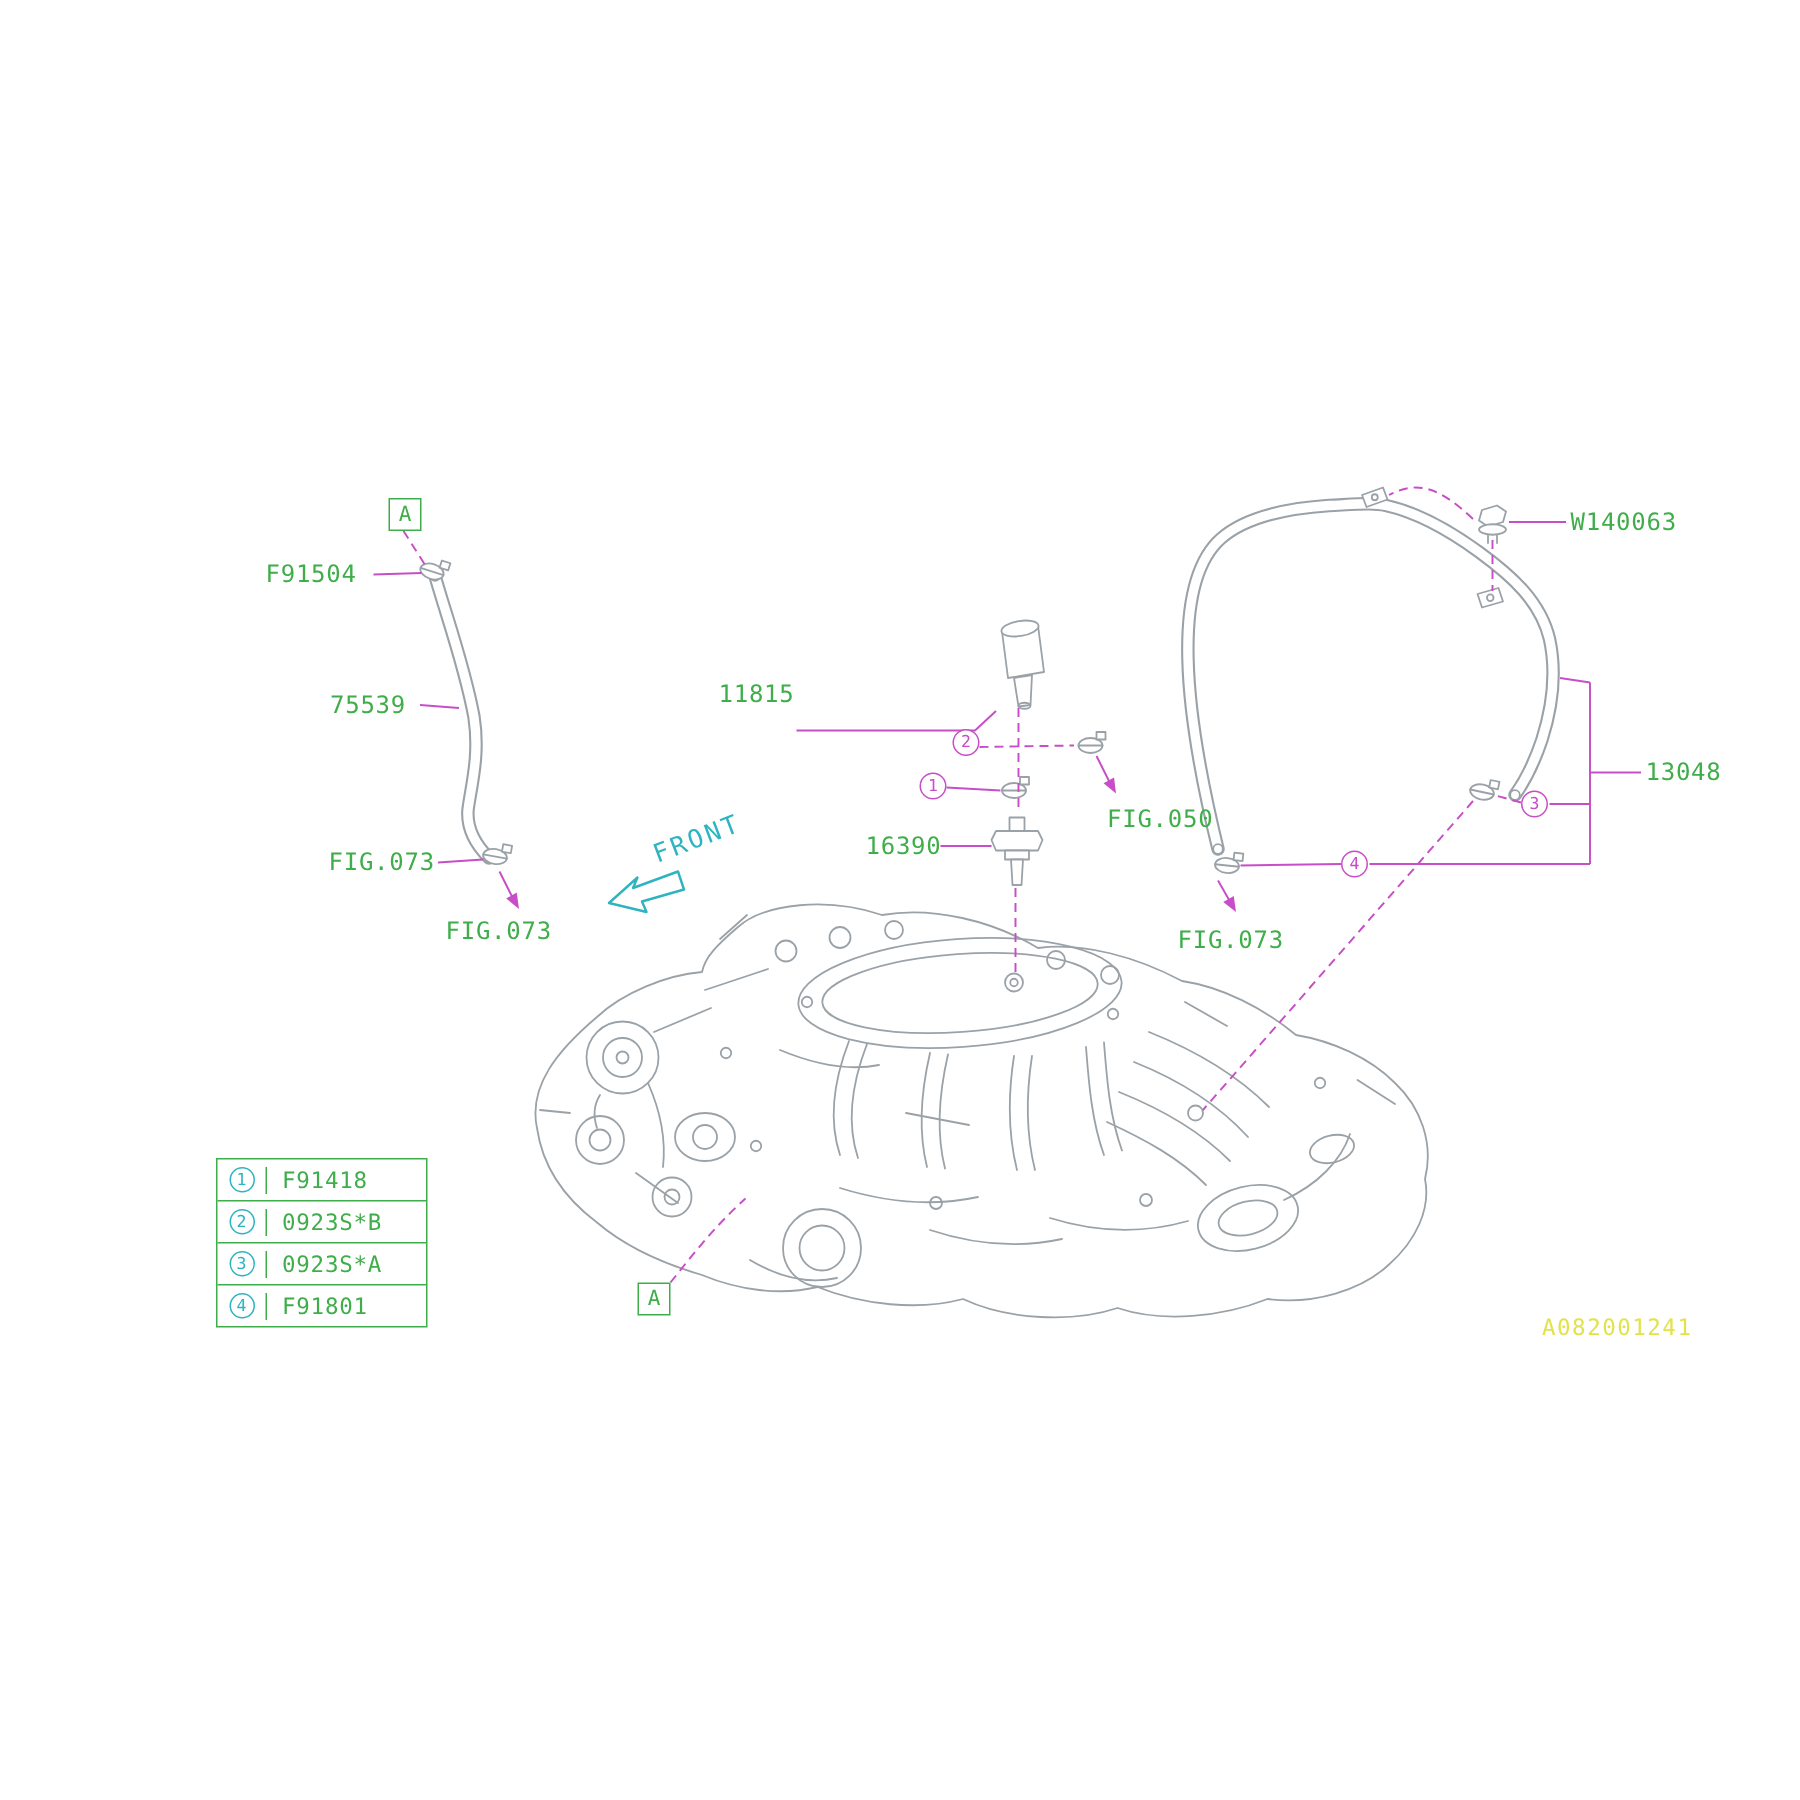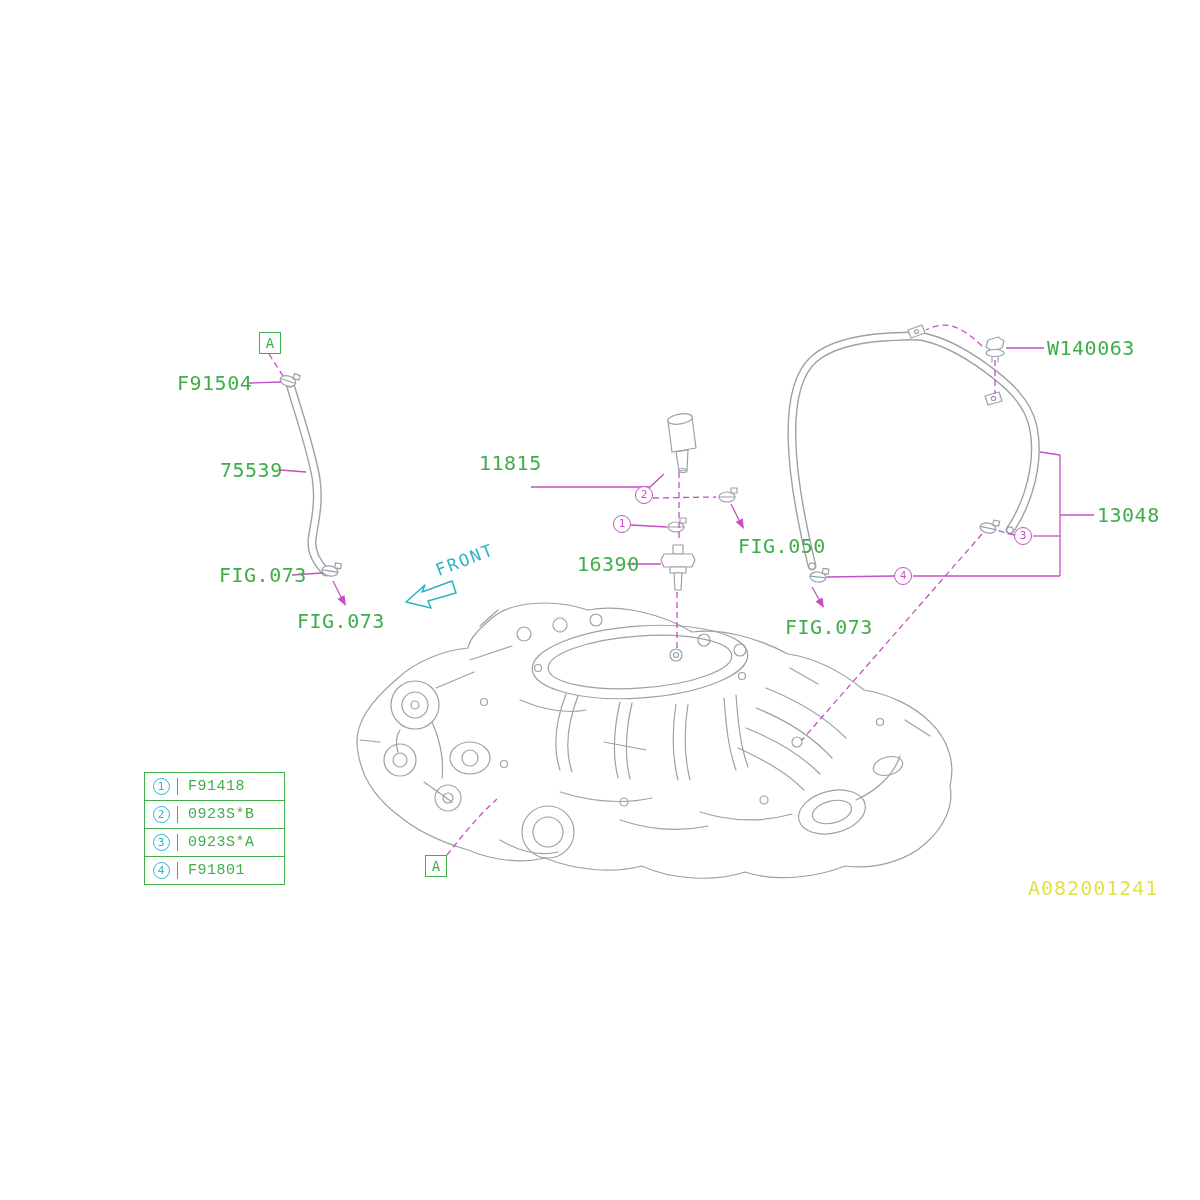--- a/index.html
+++ b/index.html
@@ -3,38 +3,38 @@
 <meta charset="utf-8">
 <style>
   :root{
     --green:#3fae4a; --magenta:#c74ec7; --cyan:#2eb4c0;
     --yellow:#e2e24a; --gray:#9aa2a8;
   }
   html,body{margin:0;padding:0;background:#fff;}
   body{width:1200px;height:1200px;position:relative;overflow:hidden;
        font-family:"DejaVu Sans Mono", monospace;}
   svg{position:absolute;left:0;top:0;}
-  .lbl{position:absolute;color:var(--green);font-size:20px;letter-spacing:.5px;
+  .lbl{position:absolute;color:var(--green);font-size:16px;letter-spacing:.5px;
        white-space:nowrap;line-height:18px;}
   .refbox{position:absolute;width:20px;height:20px;border:1.5px solid var(--green);
        color:var(--green);text-align:center;line-height:20px;font-size:14px;background:#fff;}
   .callout{position:absolute;width:18px;height:18px;border:1.3px solid var(--magenta);
        border-radius:50%;color:var(--magenta);font-size:11px;text-align:center;
        line-height:16px;background:#fff;box-sizing:border-box;}
   .front{position:absolute;color:var(--cyan);font-size:17px;letter-spacing:2px;
        transform:rotate(-21deg);transform-origin:left bottom;}
-  .watermark{position:absolute;color:var(--yellow);font-size:20px;letter-spacing:1px;}
+  .watermark{position:absolute;color:var(--yellow);font-size:15px;letter-spacing:1px;}
   .legend{position:absolute;left:144px;top:772px;border:1px solid var(--green);background:#fff;}
   .legend-row{display:flex;align-items:center;height:27px;}
   .legend-row + .legend-row{border-top:1px solid var(--green);}
   .legend-num{width:32px;display:flex;justify-content:center;align-items:center;}
   .legend-circle{width:17px;height:17px;border:1.3px solid var(--cyan);border-radius:50%;
        color:var(--cyan);font-size:11px;line-height:15px;text-align:center;box-sizing:border-box;}
   .legend-part{border-left:1px solid var(--green);color:var(--green);font-size:15px;
-       padding:0 10px;width:86px;letter-spacing:.5px;font-family:Liberation Mono, monospace;}
+       padding:0 10px;width:86px;letter-spacing:.5px;}
   
   .ink{stroke:var(--gray);fill:none;stroke-width:1.2;stroke-linecap:round;stroke-linejoin:round;}
   .inkw{stroke:var(--gray);fill:#fff;stroke-width:1.2;stroke-linecap:round;stroke-linejoin:round;}
   .tube-o{stroke:var(--gray);stroke-width:9;fill:none;stroke-linecap:round;}
   .tube-i{stroke:#fff;stroke-width:6.2;fill:none;stroke-linecap:round;}
   .mag{stroke:var(--magenta);fill:none;stroke-width:1.3;}
   .mag-d{stroke:var(--magenta);fill:none;stroke-width:1.3;stroke-dasharray:6 4;}
   .magfill{fill:var(--magenta);stroke:none;}
   .cyanln{stroke:var(--cyan);fill:none;stroke-width:1.6;stroke-linejoin:round;}
 </style>

